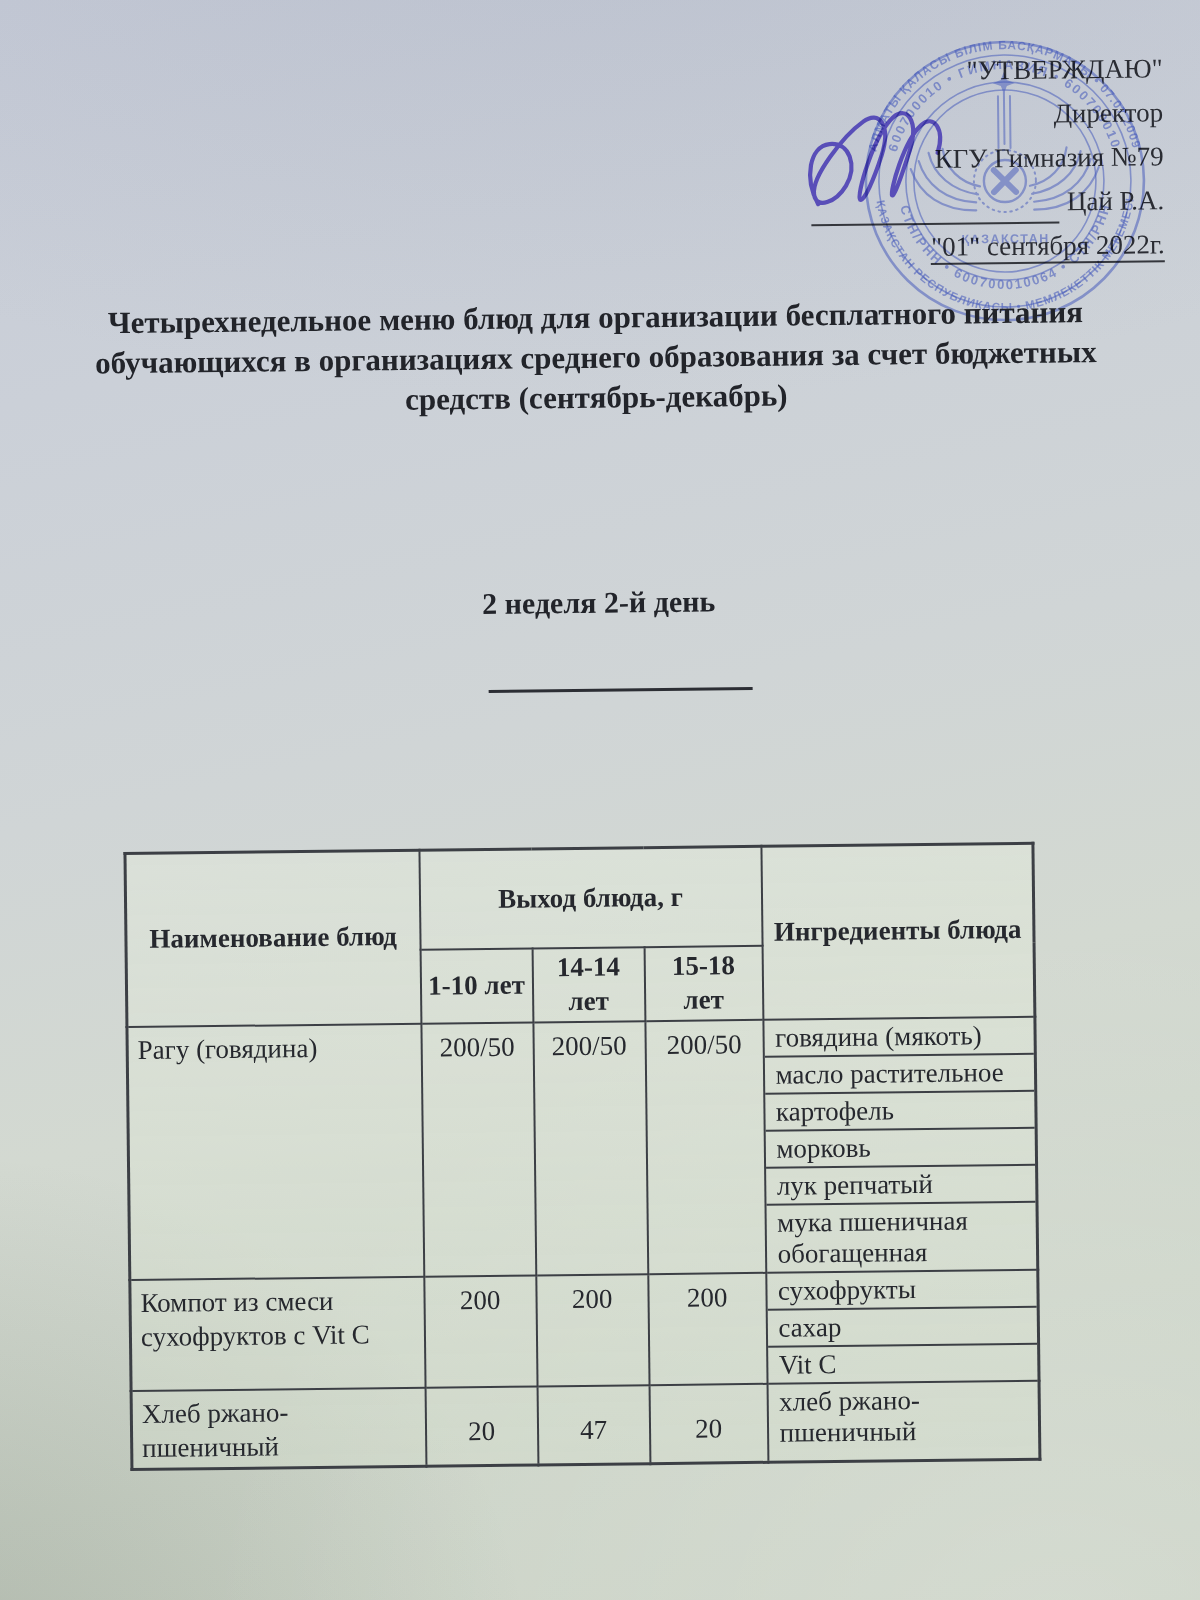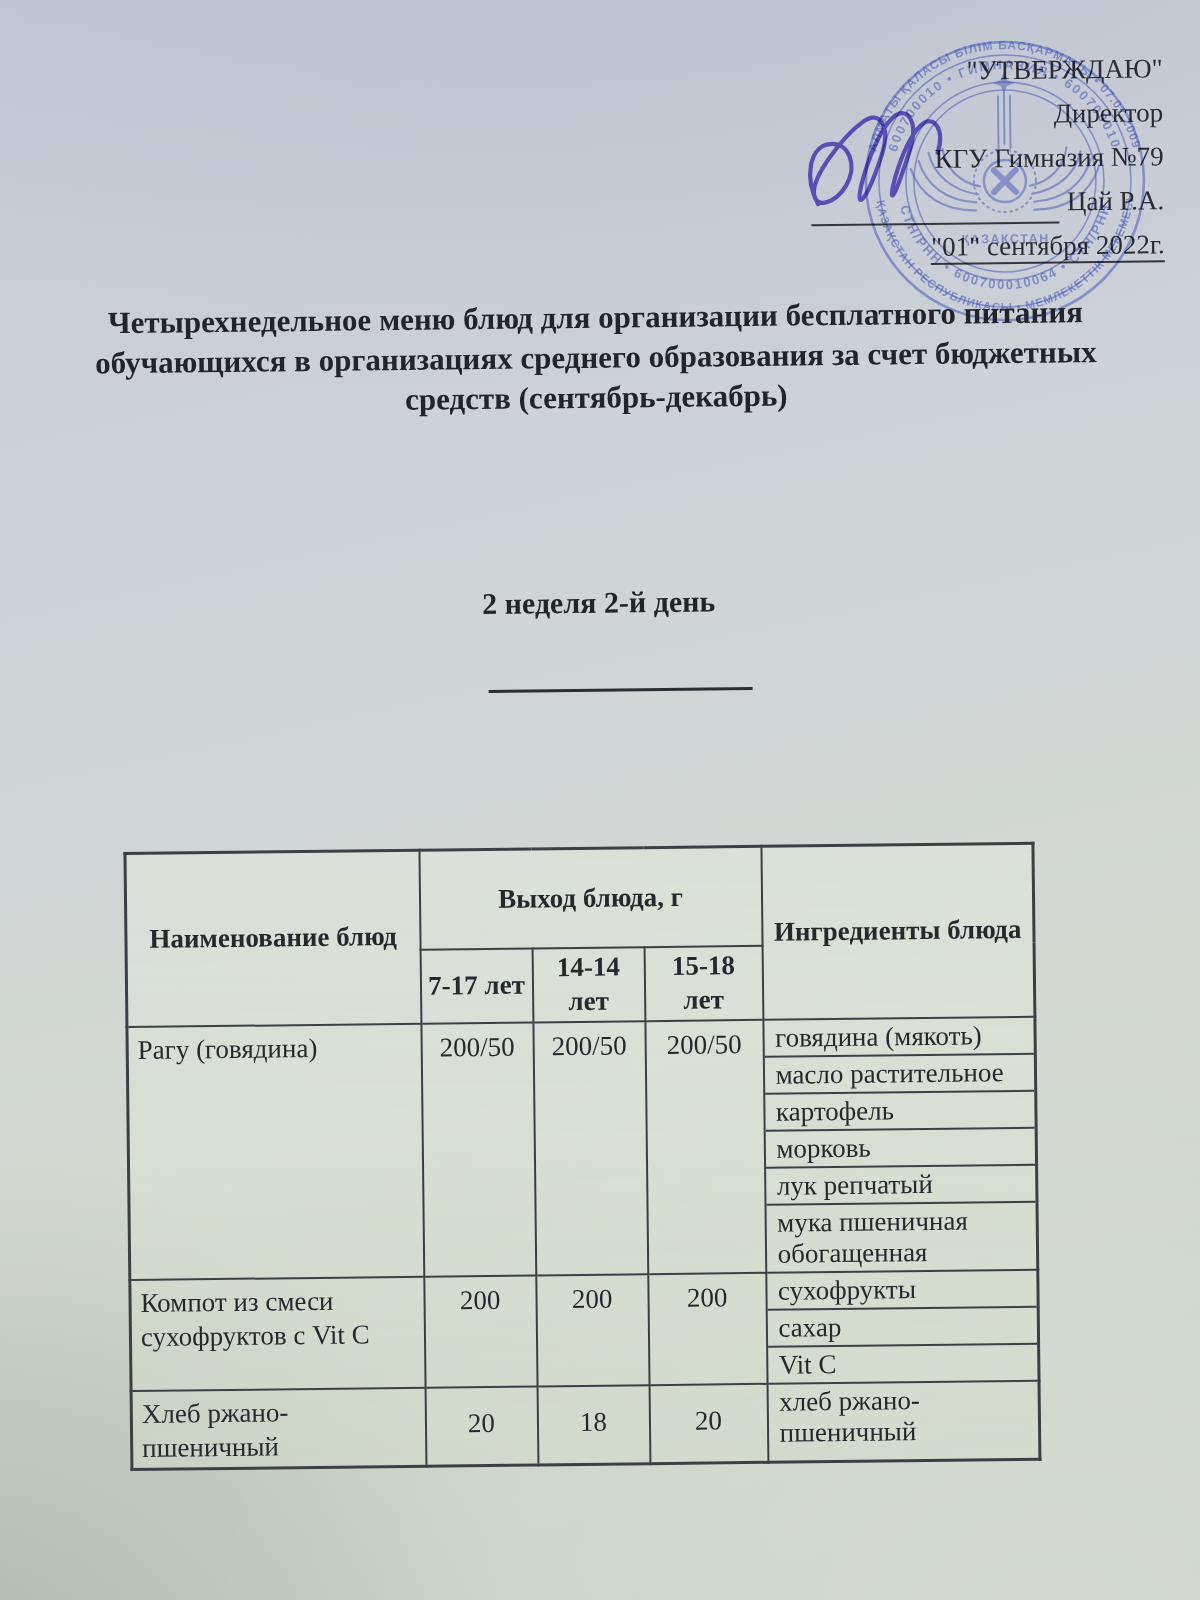--- a/index.html
+++ b/index.html
@@ -46,21 +46,21 @@
     width:908px;border-collapse:collapse;table-layout:fixed;
     border:3px solid #3c3f45;font-size:27px;
     background:linear-gradient(180deg,rgba(226,233,219,0.55),rgba(212,221,205,0.45));
   }
   table.menu th,table.menu td{border:2px solid #3c3f45;}
   th.h{font-weight:bold;text-align:center;vertical-align:middle;padding:2px 4px;line-height:1.25;}
   th.group-h{height:93px;}
   th.age-h{height:64px;font-size:27px;}
   td.dish{vertical-align:top;text-align:left;padding:5px 6px 2px 9px;line-height:1.28;}
   td.portion{vertical-align:top;text-align:center;padding-top:7px;line-height:1.2;}
-  tr:last-child td.portion{vertical-align:bottom;padding-bottom:24px;}
+  tr:last-child td.portion{vertical-align:bottom;padding-bottom:16px;}
   td.ingredients{vertical-align:top;padding:0;}
   .ingredient{
     padding:2px 4px 1px 11px;line-height:1.17;min-height:32px;
     border-bottom:2px solid #3c3f45;display:flex;align-items:flex-start;
   }
   .ingredient:last-child{border-bottom:none;}
 </style>
 </head>
 <body>
 
@@ -146,21 +146,21 @@
           <col style="width:118px">
           <col style="width:272px">
       </colgroup>
       <thead>
         <tr>
           <th class="h" rowspan="2">Наименование блюд</th>
           <th class="h group-h" colspan="3">Выход блюда, г</th>
           <th class="h" rowspan="2">Ингредиенты блюда</th>
         </tr>
         <tr>
-          <th class="h age-h">7-17 лет</th>
+          <th class="h age-h">1-10 лет</th>
           <th class="h age-h">14-14 лет</th>
           <th class="h age-h">15-18 лет</th>
         </tr>
       </thead>
       <tbody id="rows">
           <tr>
             <td class="dish">Рагу (говядина)</td>
             <td class="portion">200/50</td>
             <td class="portion">200/50</td>
             <td class="portion">200/50</td>
@@ -180,21 +180,21 @@
             <td class="portion">200</td>
             <td class="ingredients">
               <div class="ingredient">сухофрукты</div>
               <div class="ingredient">сахар</div>
               <div class="ingredient">Vit C</div>
             </td>
           </tr>
           <tr>
             <td class="dish">Хлеб ржано-пшеничный</td>
             <td class="portion">20</td>
-            <td class="portion">18</td>
+            <td class="portion">47</td>
             <td class="portion">20</td>
             <td class="ingredients">
               <div class="ingredient">хлеб ржано-пшеничный</div>
             </td>
           </tr>
         </tbody>
     </table>
   </div>
 
 </div>

